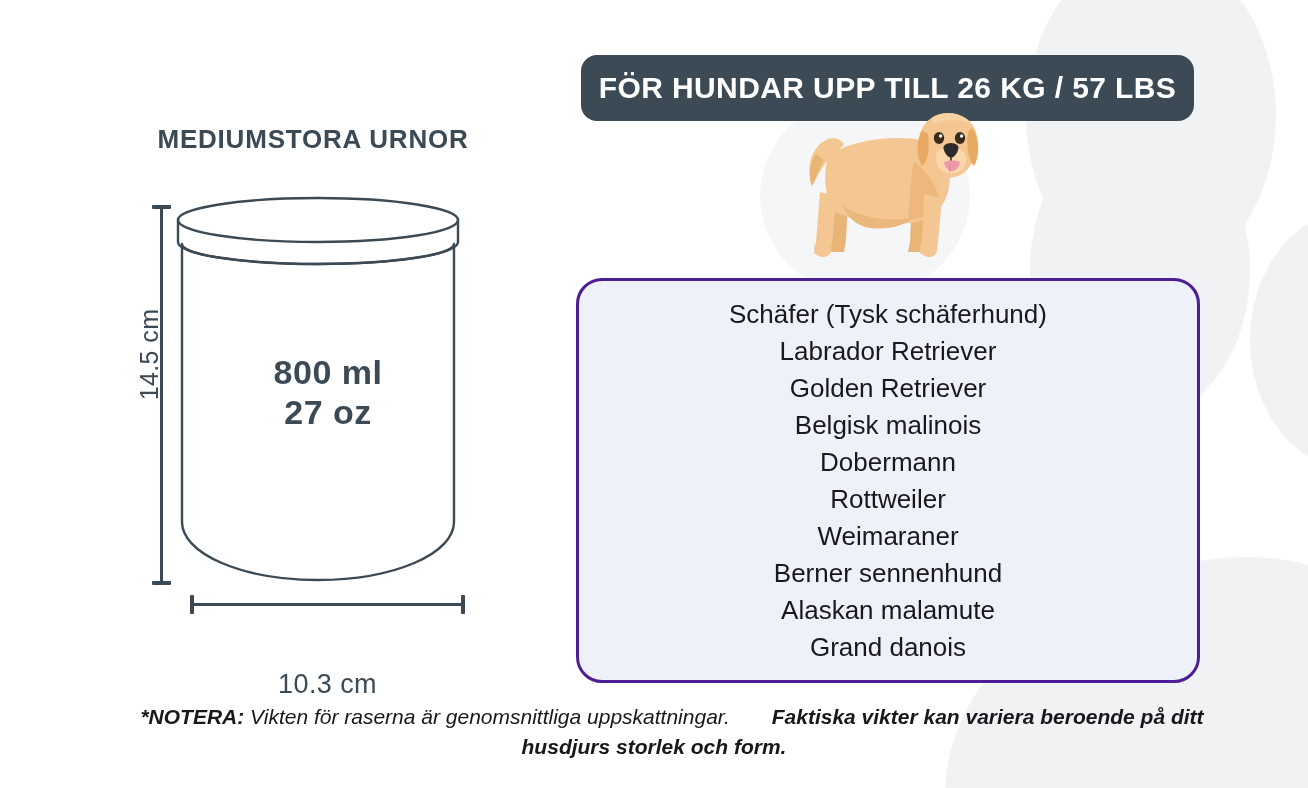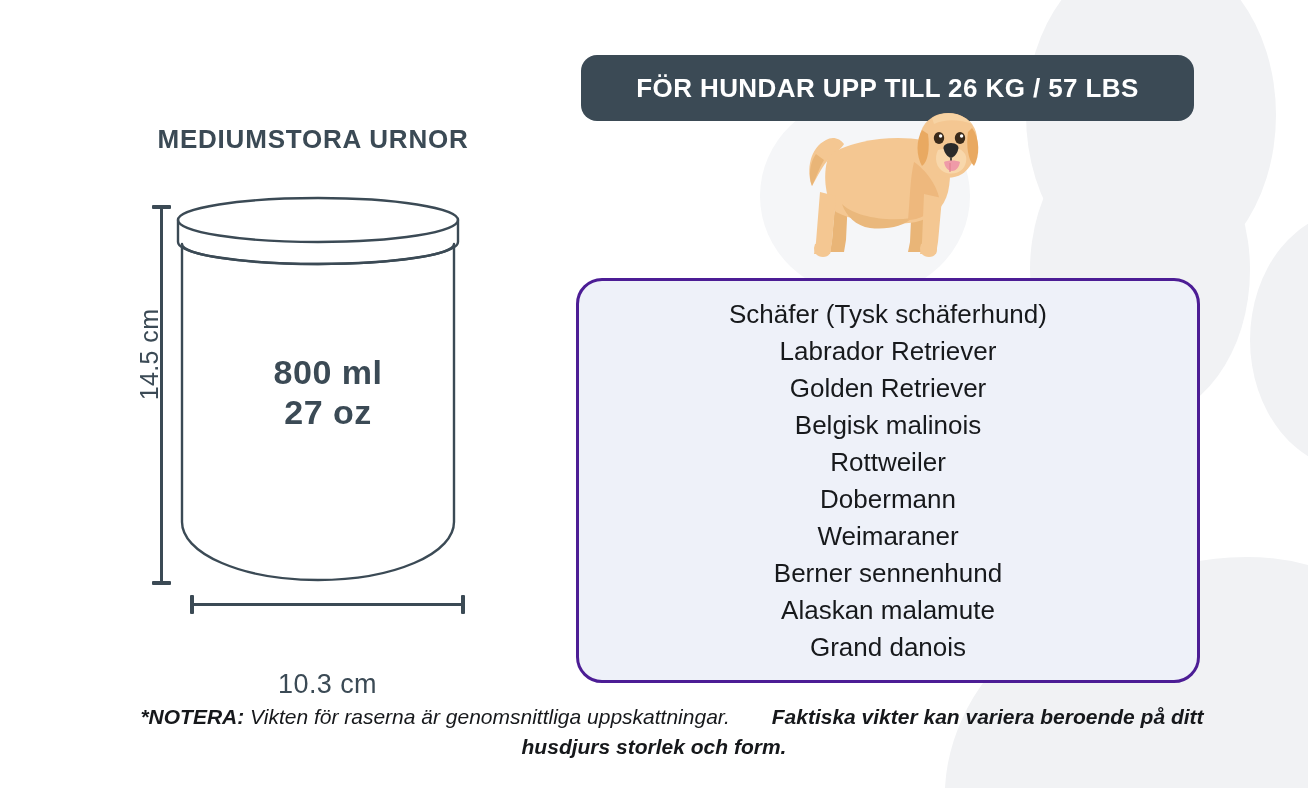--- a/index.html
+++ b/index.html
@@ -187,21 +187,21 @@
     height: 66px;
     background: #3b4a55;
     border-radius: 16px;
     display: flex;
     align-items: center;
     justify-content: center;
     box-sizing: border-box;
   }
   .banner-text {
     color: #ffffff;
-    font-size: 26px;
+    font-size: 30px;
     font-weight: 700;
     letter-spacing: 0.4px;
     white-space: nowrap;
   }
 
   .dog-wrap {
     position: absolute;
     left: 792px;
     top: 100px;
     width: 200px;
@@ -336,21 +336,21 @@
     <path d="M152 62 C154 74 166 74 168 62 C164 60 156 60 152 62 Z" fill="#ef9aa8"></path>
     <path d="M158 63 L158 72" stroke="#e1808f" stroke-width="1.2" fill="none"></path>
   </svg>
 </div>
 
 <div class="breed-box">
   <div class="breed-item">Schäfer (Tysk schäferhund)</div>
   <div class="breed-item">Labrador Retriever</div>
   <div class="breed-item">Golden Retriever</div>
   <div class="breed-item">Belgisk malinois</div>
+  <div class="breed-item">Dobermann</div>
   <div class="breed-item">Rottweiler</div>
-  <div class="breed-item">Dobermann</div>
   <div class="breed-item">Weimaraner</div>
   <div class="breed-item">Berner sennenhund</div>
   <div class="breed-item">Alaskan malamute</div>
   <div class="breed-item">Grand danois</div>
 </div>
 
 <div class="footnote"><b>*NOTERA:</b><span> Vikten för raserna är genomsnittliga uppskattningar. </span><b>Faktiska vikter kan variera beroende på ditt husdjurs storlek och form.</b></div>
 
 </body></html>

